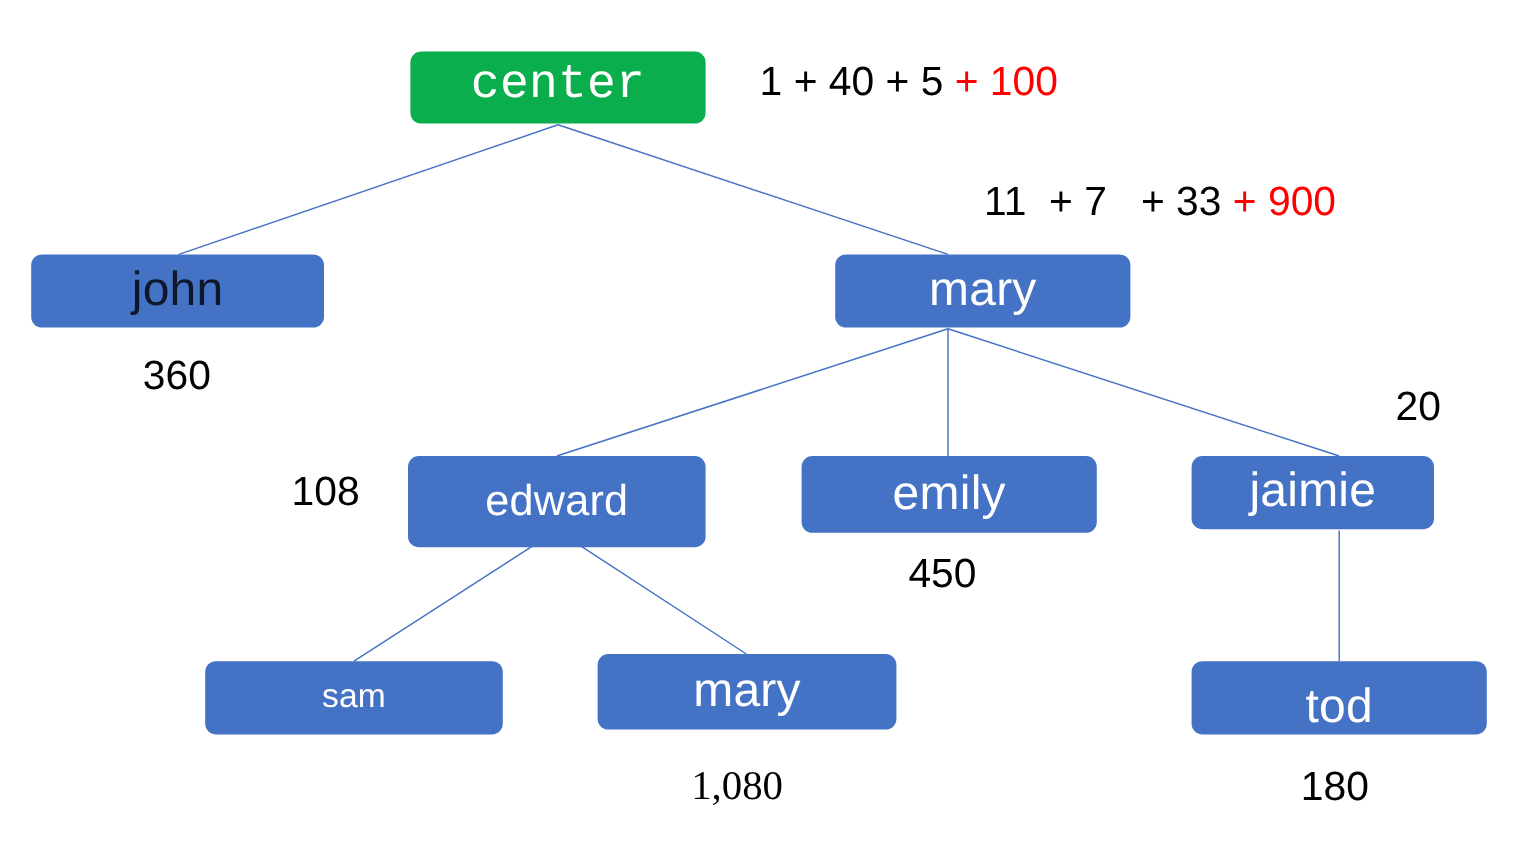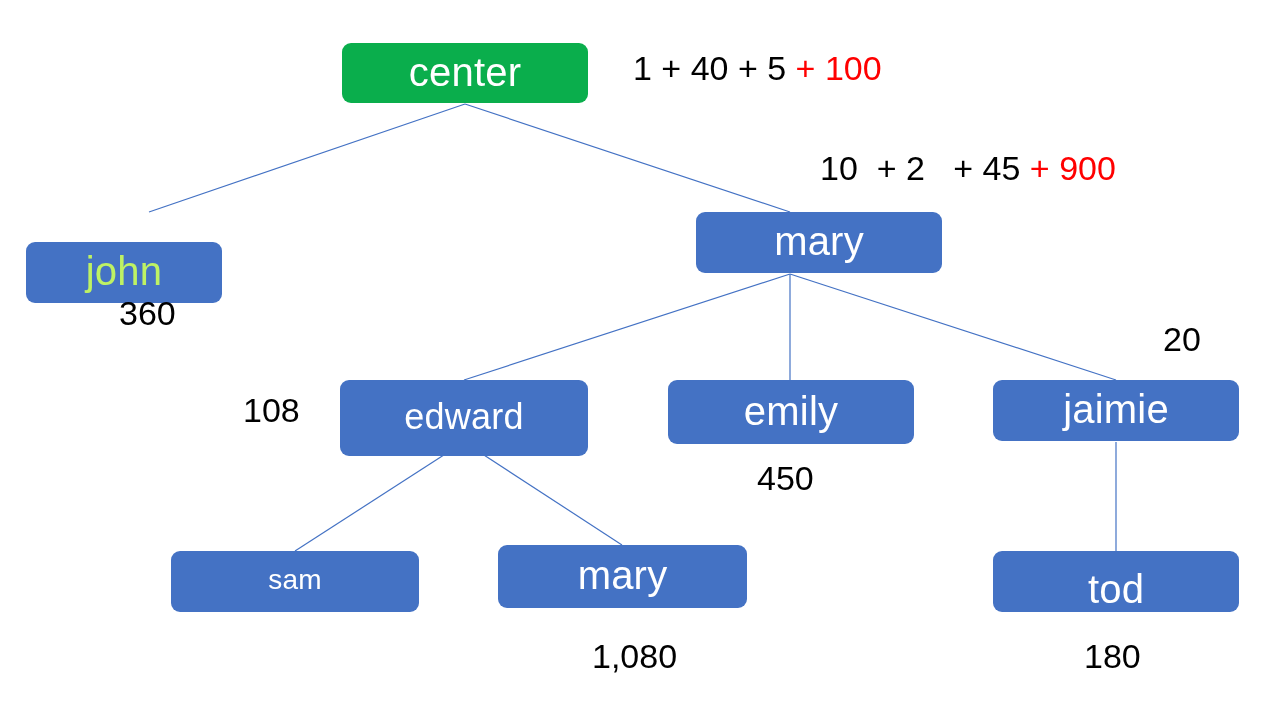--- a/index.html
+++ b/index.html
@@ -73,53 +73,53 @@
       <line x1="465" y1="104" x2="149" y2="212" stroke="#4472C4" stroke-width="1.2"></line>
       <line x1="465" y1="104" x2="790" y2="212" stroke="#4472C4" stroke-width="1.2"></line>
       <line x1="790" y1="274" x2="464" y2="380" stroke="#4472C4" stroke-width="1.2"></line>
       <line x1="790" y1="274" x2="790" y2="380" stroke="#4472C4" stroke-width="1.2"></line>
       <line x1="790" y1="274" x2="1116" y2="380" stroke="#4472C4" stroke-width="1.2"></line>
       <line x1="464" y1="442" x2="295" y2="551" stroke="#4472C4" stroke-width="1.2"></line>
       <line x1="464" y1="442" x2="622" y2="545" stroke="#4472C4" stroke-width="1.2"></line>
       <line x1="1116" y1="442" x2="1116" y2="551" stroke="#4472C4" stroke-width="1.2"></line>
     </svg>
   <div id="node-layer">
-      <div class="node" style="left: 342px; top: 43px; width: 246px; height: 60px; background: rgb(10, 174, 76); font-size: 40px; color: rgb(255, 255, 255);">
+      <div class="node" style="left: 342px; top: 43px; width: 246px; height: 60px; background: rgb(10, 174, 76); font-size: 40px; color: rgb(255, 255, 255); font-family: Liberation Mono, monospace;">
         <span class="node-label">center</span>
       </div>
-      <div class="node" style="left: 26px; top: 212px; width: 196px; height: 61px; background: rgb(68, 114, 196); font-size: 40px; color: #bef264; margin-top: 30px;">
+      <div class="node" style="left: 26px; top: 212px; width: 244px; height: 61px; background: rgb(68, 114, 196); font-size: 40px; color: #0f172a;">
         <span class="node-label">john</span>
       </div>
       <div class="node" style="left: 696px; top: 212px; width: 246px; height: 61px; background: rgb(68, 114, 196); font-size: 40px; color: rgb(255, 255, 255);">
         <span class="node-label">mary</span>
       </div>
       <div class="node" style="left: 340px; top: 380px; width: 248px; height: 76px; background: rgb(68, 114, 196); font-size: 36px; color: rgb(255, 255, 255);">
         <span class="node-label">edward</span>
       </div>
       <div class="node" style="left: 668px; top: 380px; width: 246px; height: 64px; background: rgb(68, 114, 196); font-size: 40px; color: rgb(255, 255, 255);">
         <span class="node-label">emily</span>
       </div>
-      <div class="node" style="left: 993px; top: 380px; width: 246px; height: 61px; background: rgb(68, 114, 196); font-size: 40px; color: rgb(255, 255, 255);">
+      <div class="node" style="left: 993px; top: 380px; width: 202px; height: 61px; background: rgb(68, 114, 196); font-size: 40px; color: rgb(255, 255, 255);">
         <span class="node-label">jaimie</span>
       </div>
       <div class="node" style="left: 171px; top: 551px; width: 248px; height: 61px; background: rgb(68, 114, 196); font-size: 28px; color: #ffffff;">
         <span class="node-label">sam</span>
       </div>
       <div class="node" style="left: 498px; top: 545px; width: 249px; height: 63px; background: rgb(68, 114, 196); font-size: 40px; color: rgb(255, 255, 255);">
         <span class="node-label">mary</span>
       </div>
       <div class="node" style="left: 993px; top: 551px; width: 246px; height: 61px; background: rgb(68, 114, 196); font-size: 40px; color: rgb(255, 255, 255); align-items: flex-end;">
         <span class="node-label">tod</span>
       </div>
     </div>
   <div id="annot-layer">
       <div class="annot" style="left: 119px; top: 296px; font-size: 34px; color: rgb(0, 0, 0);">360</div>
       <div class="annot" style="left: 243px; top: 393px; font-size: 34px; color: rgb(0, 0, 0);">108</div>
       <div class="annot" style="left: 1163px; top: 322px; font-size: 34px; color: rgb(0, 0, 0);">20</div>
       <div class="annot" style="left: 757px; top: 461px; font-size: 34px; color: rgb(0, 0, 0);">450</div>
-      <div class="annot" style="left: 592px; top: 639px; font-size: 34px; color: rgb(0, 0, 0);">1,080</div>
+      <div class="annot" style="left: 576px; top: 639px; font-size: 34px; color: rgb(0, 0, 0); font-family: Liberation Serif, serif;">1,080</div>
       <div class="annot" style="left: 1084px; top: 639px; font-size: 34px; color: rgb(0, 0, 0);">180</div>
     </div>
   <div id="formula-layer">
       <div class="formula" style="left: 633px; top: 51px; font-size: 34px;"><span class="black">1 + 40</span><span class="black"> + 5 </span><span class="red">+ 100</span></div>
-      <div class="formula" style="left: 820px; top: 151px; font-size: 34px;"><span class="black">10  + 2</span><span class="black">   + 45 </span><span class="red">+ 900</span></div>
+      <div class="formula" style="left: 820px; top: 151px; font-size: 34px;"><span class="black">11  + 7</span><span class="black">   + 33 </span><span class="red">+ 900</span></div>
     </div>
 </div>
 
 </body></html>

